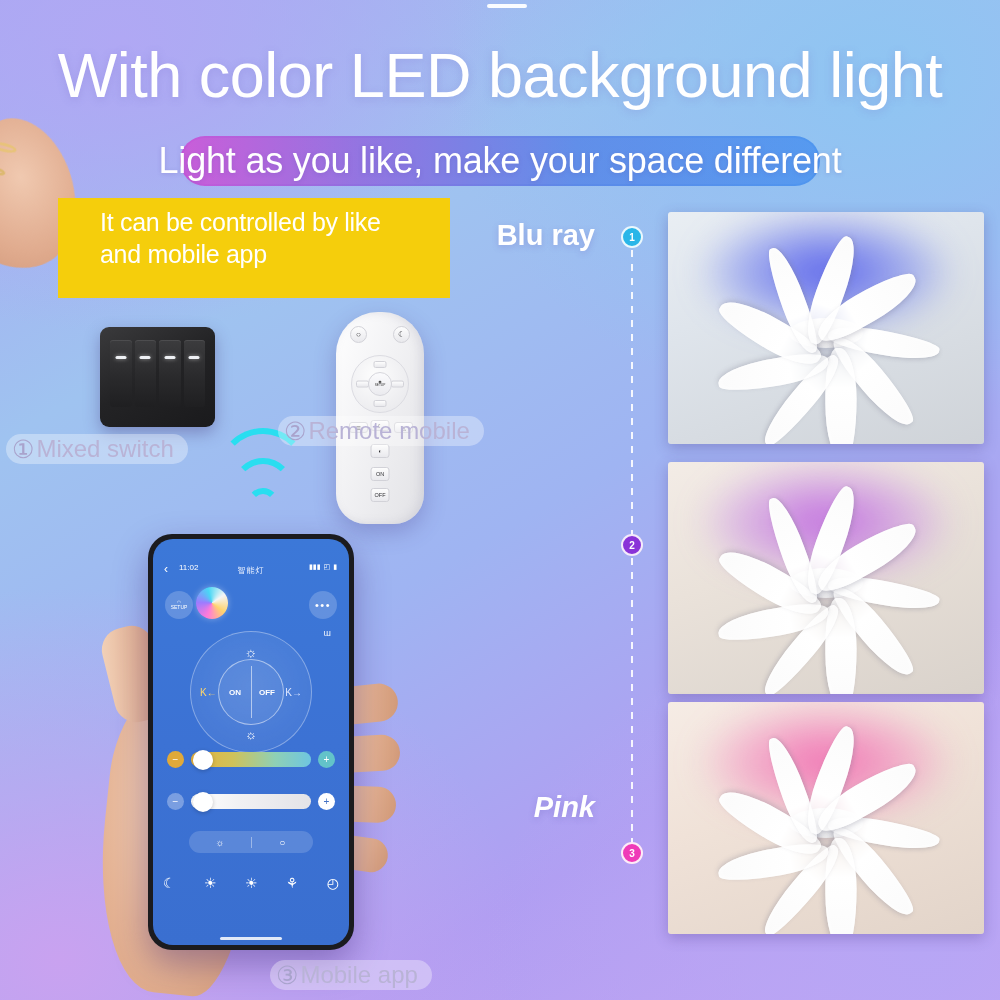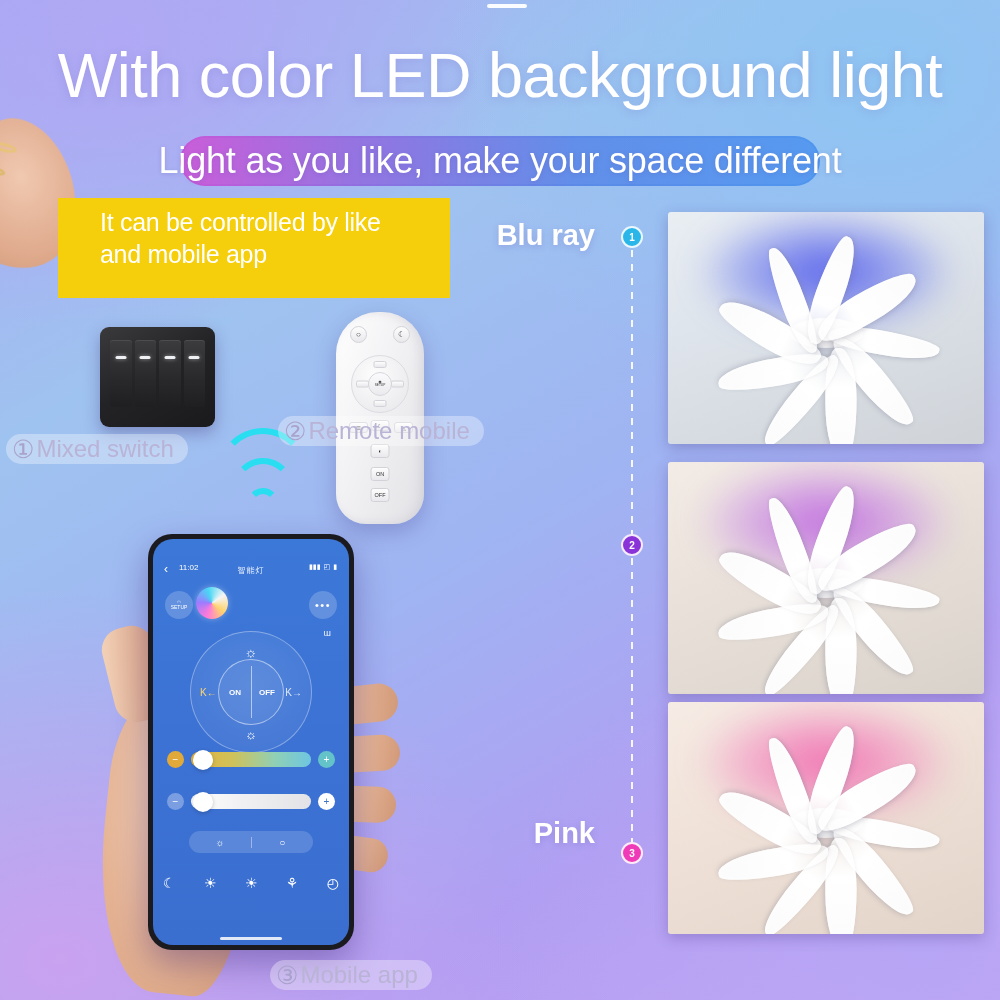--- a/index.html
+++ b/index.html
@@ -299,21 +299,21 @@
   .b2 { top:534px; background:#8a33d8; }
   .b3 { top:842px; background:#ef3bb8; }
 
   .right-label {
     position:absolute; color:#ffffff; font-size:29px; font-weight:bold;
     text-align:right; line-height:1.18; white-space:nowrap;
     text-shadow:0 2px 6px rgba(110,95,190,.3);
   }
   .rl1 { left:380px; top:218px; width:215px; }
   .rl2 { left:300px; top:512px; width:295px; font-weight:400; font-size:26px; }
-  .rl3 { left:380px; top:816px; width:215px; }
+  .rl3 { left:380px; top:790px; width:215px;font-style:italic; }
 </style>
 </head>
 <body>
 
 <div class="top-notch"></div>
 
 <div class="headline">With color LED background light</div>
 
 <div class="subtitle-pill">
   <span>Light as you like, make your space different</span>

